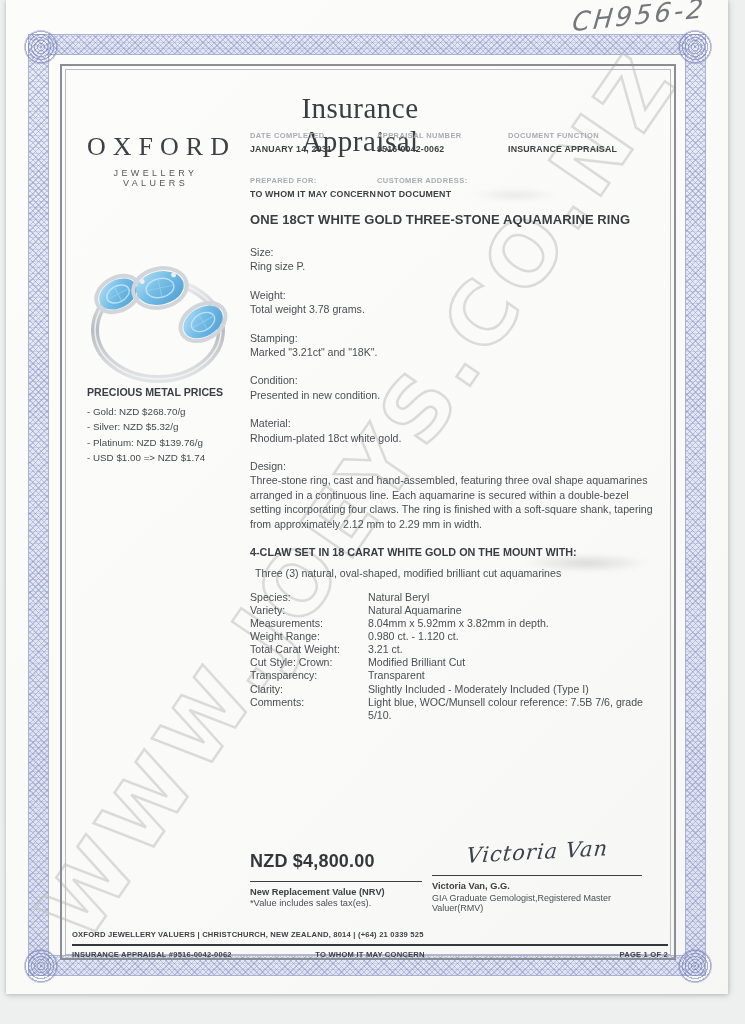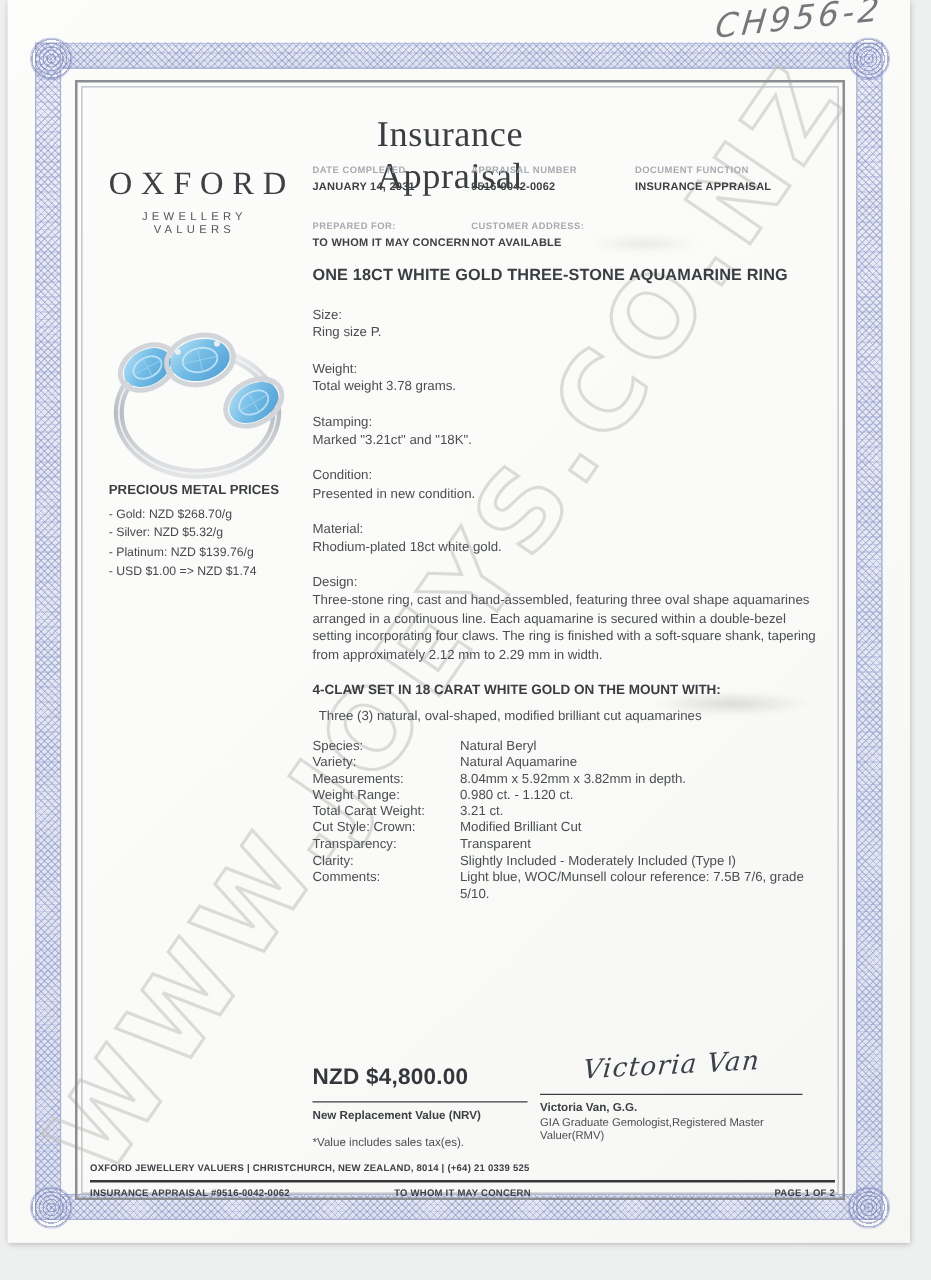--- a/index.html
+++ b/index.html
@@ -114,21 +114,21 @@
   .ring-photo { position:absolute; left:74px; top:240px; width:172px; height:148px; }
   .prices { position:absolute; left:87px; top:386px; width:160px; }
   .prices-heading { font-size:10.6px; font-weight:bold; color:#3b3f43; margin-bottom:6px; }
   .price-item { font-size:9.8px; color:#45494d; line-height:15.4px; }
 
   
   .value-block { position:absolute; left:250px; top:851px; width:172px; }
   .value-amount { font-size:18px; font-weight:bold; color:#34383c; letter-spacing:.2px; }
   .rule { height:0; border-top:1.6px solid #3c4044; margin-top:9px; }
   .value-label { margin-top:5px; font-size:9.3px; font-weight:bold; color:#3d4145; }
-  .value-note { margin-top:12px; font-size:9.3px; color:#4a4e53; }
+  .value-note { margin-top:1px; font-size:9.3px; color:#4a4e53; }
 
   .sig-block { position:absolute; left:432px; top:840px; width:210px; }
   .sig-script {
     display:block; text-align:center;
     font-family:"DejaVu Serif","Liberation Serif",serif; font-style:italic;
     font-size:21px; color:#3a414b; letter-spacing:1px;
     transform:rotate(-3deg) skewX(-8deg); height:33px;
   }
   .sig-rule { border-top:1.6px solid #3c4044; margin-top:2px; }
   .sig-name { margin-top:5px; font-size:9.3px; font-weight:bold; color:#3d4145; }
@@ -190,21 +190,21 @@
         <div class="meta-value">INSURANCE APPRAISAL</div>
       </div>
     </div>
     <div class="meta-row">
       <div class="meta-cell1">
         <div class="meta-label">PREPARED FOR:</div>
         <div class="meta-value">TO WHOM IT MAY CONCERN</div>
       </div>
       <div class="meta-cell2">
         <div class="meta-label">CUSTOMER ADDRESS:</div>
-        <div class="meta-value">NOT AVAILABLE</div>
+        <div class="meta-value">NOT DOCUMENT</div>
       </div>
     </div>
   </div>
 
   <div class="item-heading">ONE 18CT WHITE GOLD THREE-STONE AQUAMARINE RING</div>
 
   <div class="ring-photo">
     <svg width="172" height="148" viewBox="0 0 172 148">
       <defs>
         <linearGradient id="gem" x1="0" y1="0" x2="1" y2="1">

